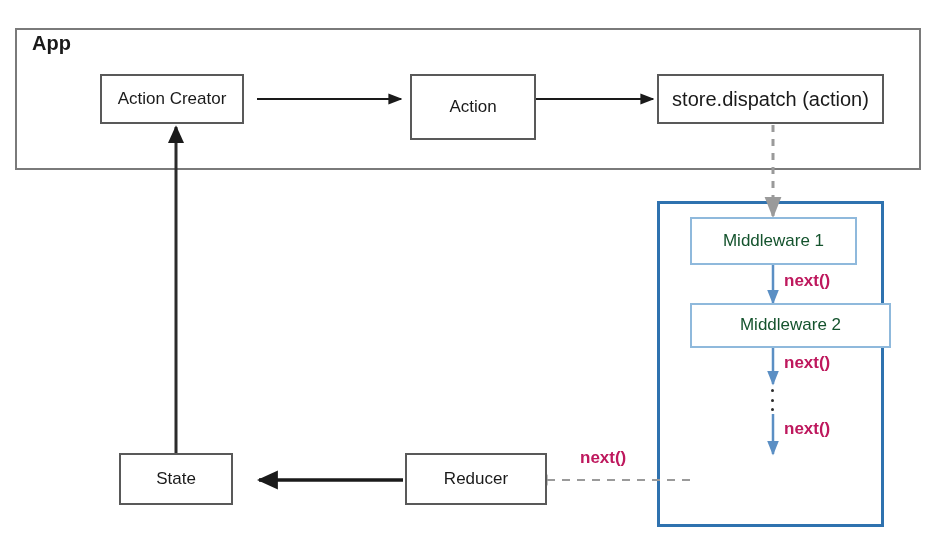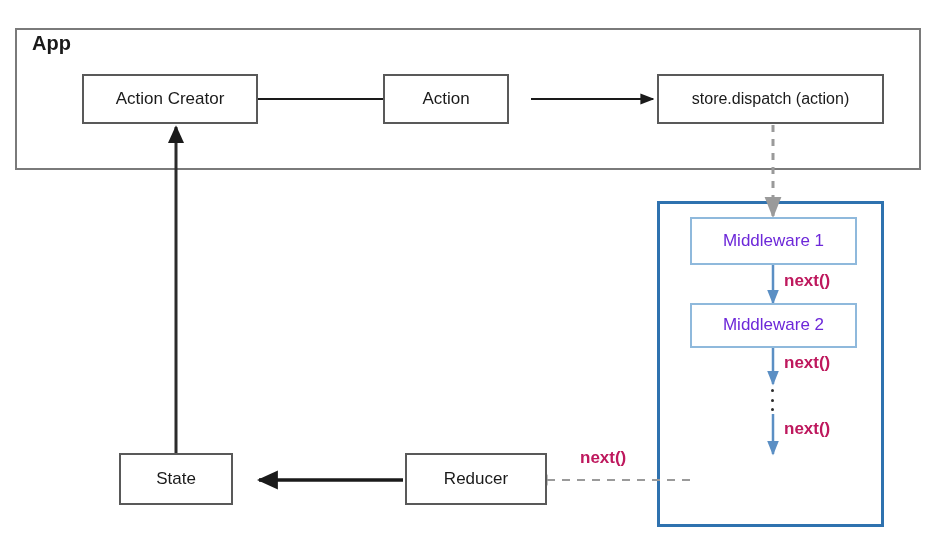--- a/index.html
+++ b/index.html
@@ -25,21 +25,21 @@
     justify-content: center;
     background: #ffffff;
     border: 2px solid #595959;
     color: #1a1a1a;
     font-size: 17px;
     line-height: 1.1;
     white-space: nowrap;
   }
   .box.blue {
     border: 2px solid #8FB9DC;
-    color: #6d28d9;
+    color: #14532d;
   }
   .app-container {
     position: absolute;
     box-sizing: border-box;
     border: 2px solid #7a7a7a;
     background: transparent;
   }
   .mw-panel {
     position: absolute;
     box-sizing: border-box;
@@ -121,26 +121,26 @@
 
     <line x1="773" y1="414" x2="773" y2="454" stroke="#5B8FC4" stroke-width="2.5" marker-end="url(#arrow-blue)"></line>
 
     <line x1="690" y1="480" x2="535" y2="480" stroke="#9a9a9a" stroke-width="2" stroke-dasharray="8 7" marker-end="url(#arrow-gray)"></line>
 
     <line x1="403" y1="480" x2="259" y2="480" stroke="#1a1a1a" stroke-width="3.5" marker-end="url(#arrow-dark-big)"></line>
 
     <line x1="176" y1="453" x2="176" y2="127" stroke="#2b2b2b" stroke-width="3" marker-end="url(#arrow-dark-big)"></line>
   </svg>
 
-  <div class="box" style="left:82px; top:74px; width:176px; height:50px;">Action Creator</div>
-  <div class="box" style="left:383px; top:74px; width:126px; height:50px;text-align:right;">Action</div>
-  <div class="box" style="left:657px; top:74px; width:227px; height:50px; font-size:16px;">store.dispatch (action)</div>
+  <div class="box" style="left:100px; top:74px; width:144px; height:50px;">Action Creator</div>
+  <div class="box" style="left:410px; top:74px; width:126px; height:66px;text-align:right;">Action</div>
+  <div class="box" style="left:657px; top:74px; width:227px; height:50px; font-size:20px;">store.dispatch (action)</div>
 
   <div class="box blue" style="left:690px; top:217px; width:167px; height:48px;">Middleware 1</div>
-  <div class="box blue" style="left:690px; top:303px; width:167px; height:45px;">Middleware 2</div>
+  <div class="box blue" style="left:690px; top:303px; width:201px; height:45px;">Middleware 2</div>
 
   <div class="vdots" style="left:771px; top:389px;">
     <i></i>
       <i></i>
       <i></i>
   </div>
 
   <div class="edge-label" style="left:784px; top:271px;">next()</div>
   <div class="edge-label" style="left:784px; top:353px;">next()</div>
   <div class="edge-label" style="left:784px; top:419px;">next()</div>

